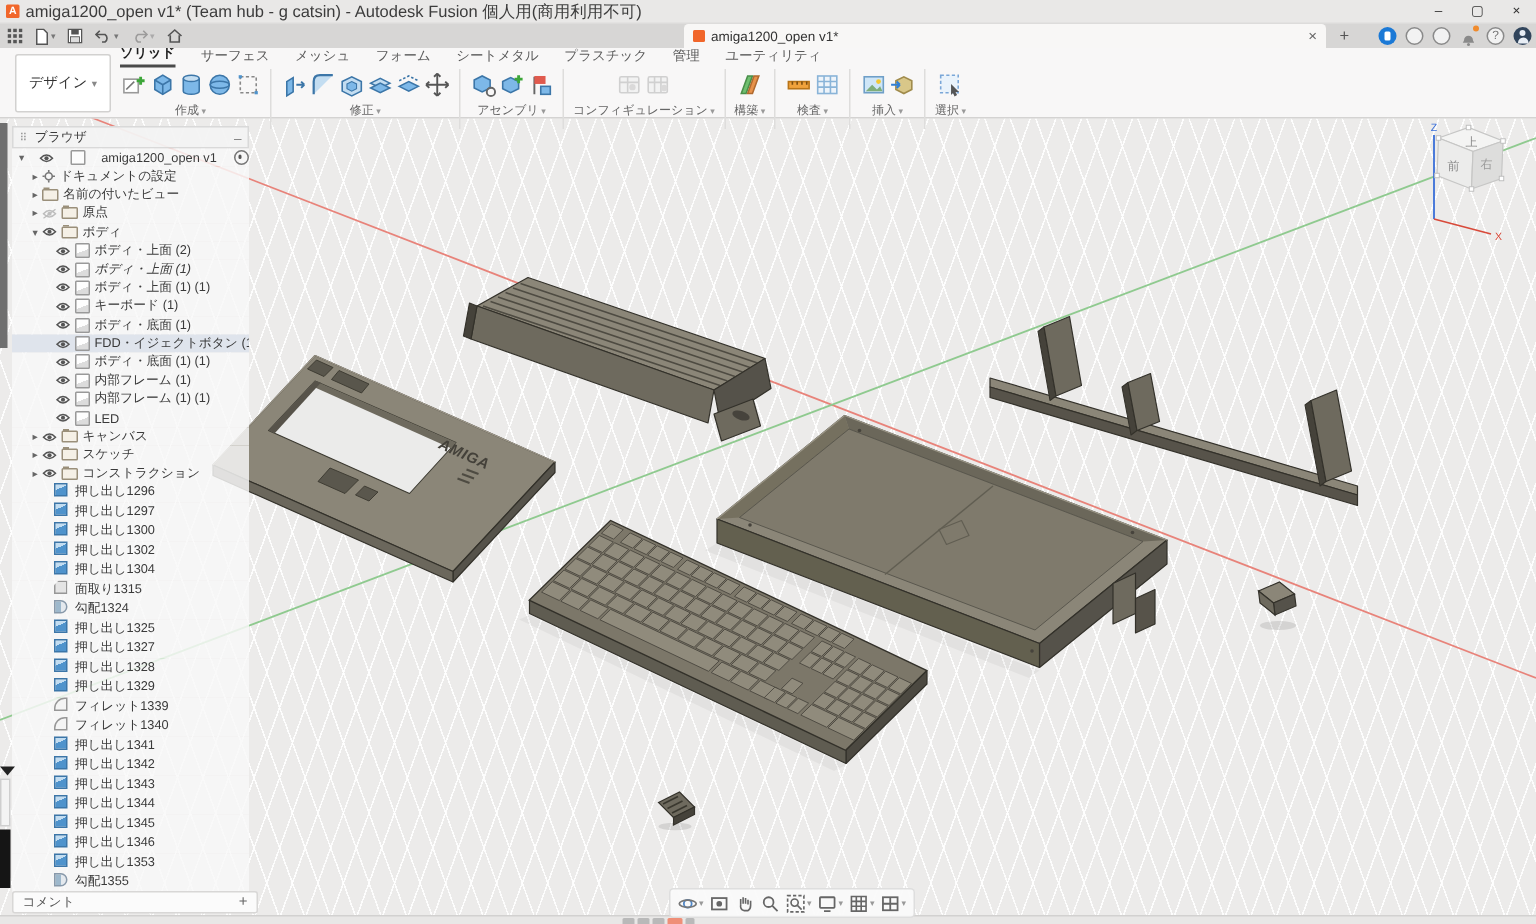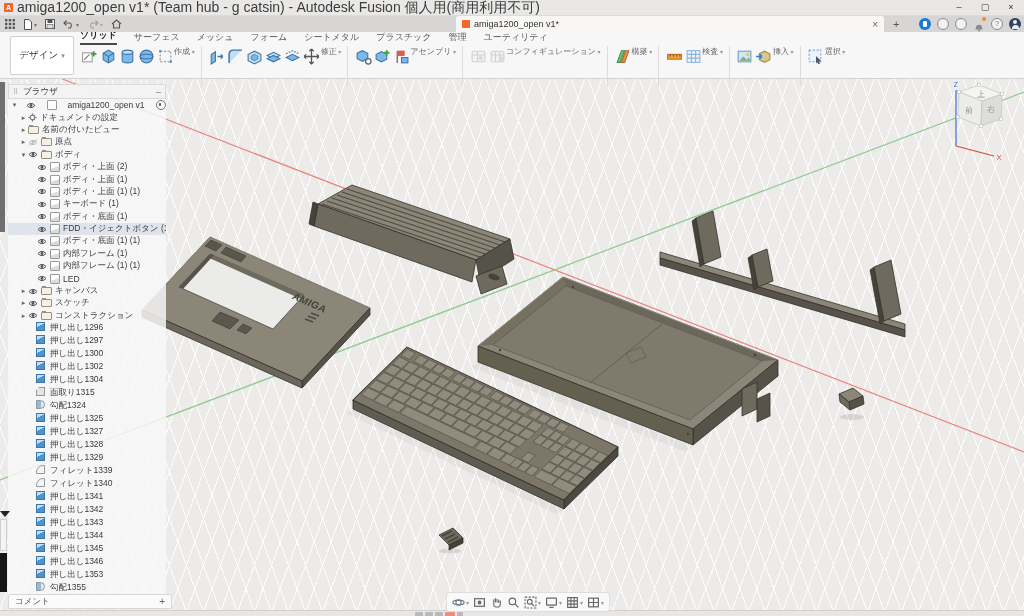--- a/index.html
+++ b/index.html
@@ -4,21 +4,21 @@
 <style>
   html,body{margin:0;padding:0;}
   body{width:1024px;height:616px;position:relative;overflow:hidden;
        font-family:"Liberation Sans","DejaVu Sans",sans-serif;background:#ecebea;
        -webkit-font-smoothing:antialiased;}
   
   .titlebar{position:absolute;top:0;left:0;right:0;height:15px;background:#e9e8e7;
             border-bottom:1px solid #dddcdb;display:flex;align-items:center;z-index:60;}
   .fusion-logo{width:9px;height:9px;background:#f1662a;border-radius:1px;margin:0 4px 0 4px;
                color:#fff;font-size:7px;line-height:9px;text-align:center;font-weight:bold;}
-  .tb-title{font-size:14px;color:#3c3c3c;white-space:nowrap;}
+  .tb-title{font-size:11px;color:#3c3c3c;white-space:nowrap;}
   .win-controls{margin-left:auto;display:flex;height:100%;}
   .winbtn{width:26px;text-align:center;font-size:9px;color:#333;line-height:15px;cursor:default;}
   
   .tabstrip{position:absolute;top:16px;left:0;right:0;height:16px;background:#d7d6d5;z-index:59;}
   .qat{display:flex;align-items:center;height:100%;padding-left:5px;gap:8px;}
   .qat .qi{display:flex;align-items:center;color:#555;}
   .qat .caret{font-size:6px;color:#777;margin-left:1px;}
   .doc-tab{position:absolute;left:456px;top:0;width:428px;height:16px;background:#f8f7f6;
            border-radius:3px 3px 0 0;display:flex;align-items:center;padding:0 6px;box-sizing:border-box;}
   .doc-tab .dt-logo{width:8px;height:8px;background:#f1662a;border-radius:1px;margin-right:4px;}
@@ -40,21 +40,21 @@
   .toolbar{position:absolute;top:32px;left:0;right:0;height:46px;background:#f8f7f7;
            border-bottom:1px solid #d4d3d2;z-index:58;}
   .design-btn{position:absolute;left:10px;top:4px;width:62px;height:37px;background:#fff;
               border:1px solid #d2d1d0;border-radius:2px;font-size:9.5px;color:#333;
               display:flex;align-items:center;justify-content:center;gap:3px;}
   .design-btn::after{content:"▾";font-size:7px;color:#888;}
   .ribbon-tabs{position:absolute;left:80px;top:0;height:13px;display:flex;gap:17px;align-items:flex-end;}
   .rtab{font-size:9px;color:#5a5a5a;padding-bottom:1px;white-space:nowrap;}
   .rtab.active{color:#1e1e1e;font-weight:bold;border-bottom:2px solid #4a4a4a;}
   .ribbon-groups{position:absolute;left:74px;top:13px;display:flex;align-items:flex-start;}
-  .rgroup{display:flex;flex-direction:row;padding:0 6px;}
+  .rgroup{display:flex;flex-direction:column;align-items:center;padding:0 6px;}
   .rgroup .icons{display:flex;align-items:center;height:22px;gap:1px;}
   .glabel{font-size:8px;color:#666;margin-top:1px;white-space:nowrap;}
   .glabel::after{content:" ▾";font-size:6px;color:#999;}
   .gsep{width:1px;background:#dedddc;height:40px;margin-top:1px;}
   .ticn{display:inline-flex;width:18px;height:18px;align-items:center;justify-content:center;}
   .ticn.dis{opacity:.5;filter:grayscale(1);}
   
   .browser{position:absolute;left:8px;top:84px;width:158px;z-index:40;font-size:8.5px;color:#3a3a3a;}
   .b-header{height:13px;background:rgba(243,243,243,.94);border:1px solid rgba(205,205,205,.7);
             display:flex;align-items:center;padding:0 4px;}
@@ -701,21 +701,21 @@
         <span class="chev"></span>
         <span style="display:inline-flex">
           <svg class="eyesvg" viewBox="0 0 10 7">
             <path d="M1,3.5 Q5,-0.8 9,3.5 Q5,7.8 1,3.5Z" fill="none" stroke="#555" stroke-width="1"></path>
             <circle cx="5" cy="3.5" r="1.4" fill="#555"></circle>
           </svg>
         </span>
         <span class="bodybox"></span>
         <span>ボディ・上面 (2)</span>
       </div>
-      <div class="b-row" style="padding-left: 20px;">
+      <div class="b-row" style="padding-left: 20px; font-style: italic;">
         <span class="chev"></span>
         <span style="display:inline-flex">
           <svg class="eyesvg" viewBox="0 0 10 7">
             <path d="M1,3.5 Q5,-0.8 9,3.5 Q5,7.8 1,3.5Z" fill="none" stroke="#555" stroke-width="1"></path>
             <circle cx="5" cy="3.5" r="1.4" fill="#555"></circle>
           </svg>
         </span>
         <span class="bodybox"></span>
         <span>ボディ・上面 (1)</span>
       </div>

